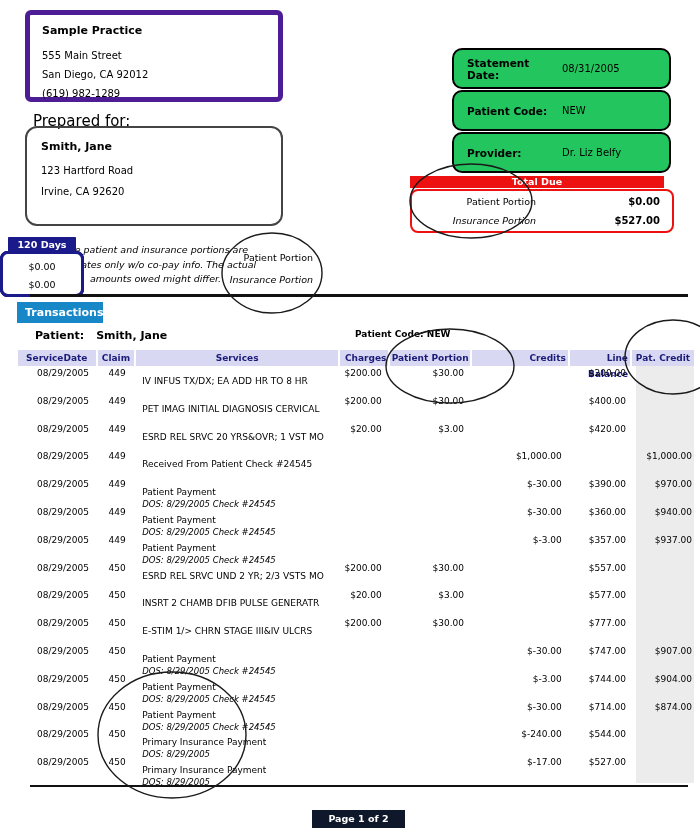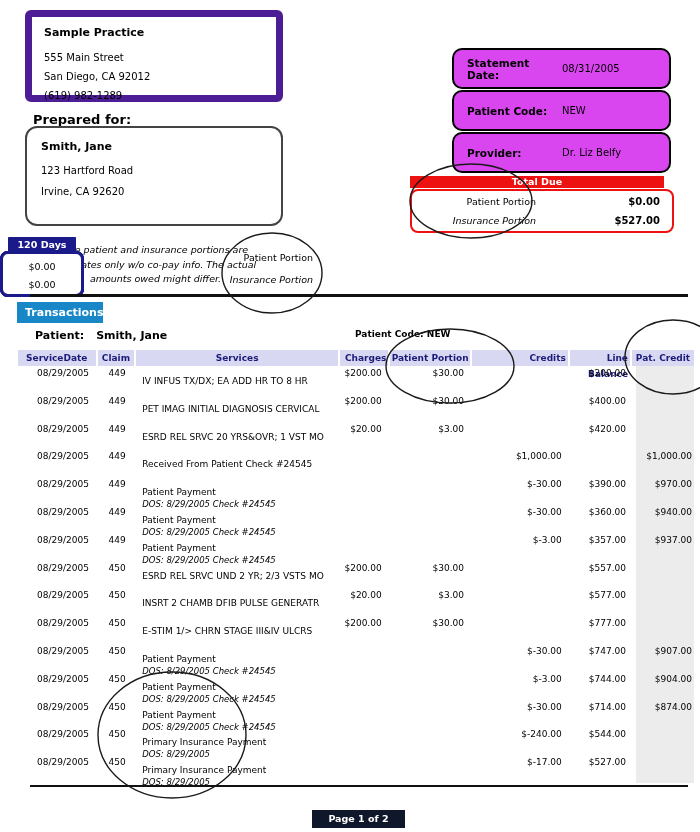--- a/index.html
+++ b/index.html
@@ -3,34 +3,34 @@
 <meta charset="utf-8">
 <style>
   * { margin:0; padding:0; box-sizing:border-box; }
   html,body { background:#ffffff; }
   body { font-family:"DejaVu Sans", sans-serif; color:#000; }
   .page { position:relative; width:700px; height:832px; background:#fff; overflow:hidden; margin:0 auto; }
   .ital { font-style:italic; }
 
   
   .practice-box { position:absolute; left:25px; top:10px; width:258px; height:92px;
-    border:7px solid #4c1d95; border-radius:6px; padding:9px 12px; font-size:10px; }
+    border:5px solid #4c1d95; border-radius:6px; padding:9px 12px; font-size:10px; }
   .practice-box .name { font-size:11px; font-weight:bold; margin-bottom:13px; }
   .practice-box .line { margin-bottom:8px; }
   .practice-box .phone { margin-top:3px; }
 
-  .prepared-label { position:absolute; left:33px; top:112px; font-size:13px; font-weight:bold; }
+  .prepared-label { position:absolute; left:33px; top:112px; font-size:15px; font-weight:normal; }
   .patient-box { position:absolute; left:25px; top:126px; width:258px; height:100px;
     border:2px solid #444; border-radius:12px; padding:12px 14px; font-size:10px; }
   .patient-box .name { font-size:11px; font-weight:bold; margin-bottom:12px; }
   .patient-box .line { margin-bottom:10px; }
 
   
   .info-box { position:absolute; left:452px; width:219px; height:41px;
-    border:2.5px solid #000; border-radius:10px; background:#d946ef;
+    border:2.5px solid #000; border-radius:10px; background:#22c55e;
     display:flex; align-items:center; }
   .info-box .lbl { font-size:10.5px; font-weight:bold; padding-left:13px; width:108px; }
   .info-box .val { font-size:10px; }
   .ib1 { top:48px; } .ib2 { top:90px; } .ib3 { top:132px; }
 
   
   .totaldue-bar { position:absolute; left:410px; top:176px; width:254px; height:12px;
     background:#ee1111; color:#fff; font-size:9.5px; font-weight:bold; text-align:center; line-height:12px; }
   .totaldue-box { position:absolute; left:410px; top:189px; width:264px; height:44px;
     border:2.5px solid #ee1111; border-radius:8px; background:#fff; }

